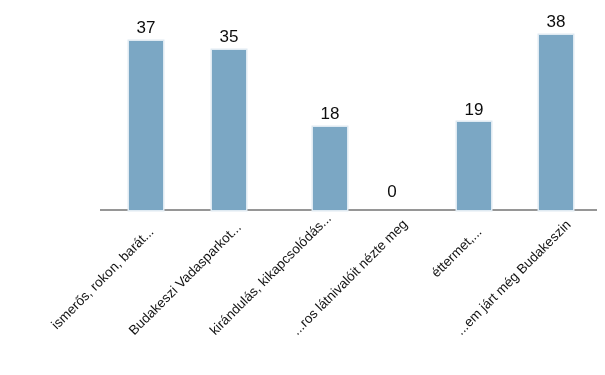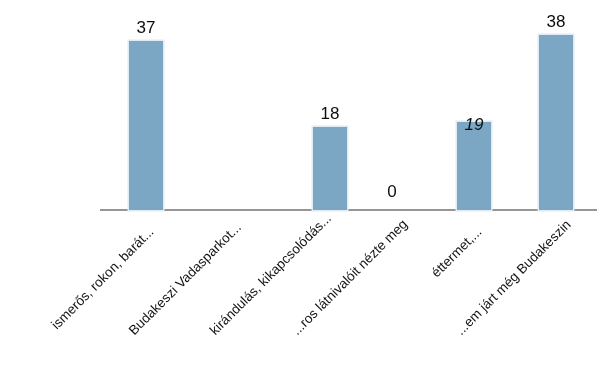--- a/index.html
+++ b/index.html
@@ -109,34 +109,38 @@
   <div id="chart-title"></div>
 
   <div id="plot-area">
     <div id="axis-line"></div>
 
     <div class="bar-slot" style="left:129px;width:34px;">
       <div class="bar" style="height:169px;"></div>
       <div class="bar-value" style="bottom:174px;">37</div>
     </div>
 
+    <div class="bar-slot" style="left:212px;width:34px;">
+      <div class="bar" style="height:160px;"></div>
+      <div class="bar-value" style="bottom:165px;">35</div>
+    </div>
 
     <div class="bar-slot" style="left:293px;width:34px;margin-left:20px;">
       <div class="bar" style="height:83px;"></div>
       <div class="bar-value" style="bottom:88px;">18</div>
     </div>
 
     <div class="bar-slot" style="left:375px;width:34px;">
 
       <div class="bar-value" style="bottom:10px;">0</div>
     </div>
 
     <div class="bar-slot" style="left:457px;width:34px;">
       <div class="bar" style="height:88px;"></div>
-      <div class="bar-value" style="bottom:77px;font-style:italic;">19</div>
+      <div class="bar-value" style="bottom:92px;">19</div>
     </div>
 
     <div class="bar-slot" style="left:539px;width:34px;">
       <div class="bar" style="height:175px;"></div>
       <div class="bar-value" style="bottom:180px;">38</div>
     </div>
   </div>
 
   <div id="category-labels">
     <div class="cat-label" style="left:0px;width:146px;">ismerős, rokon, barát...</div>

